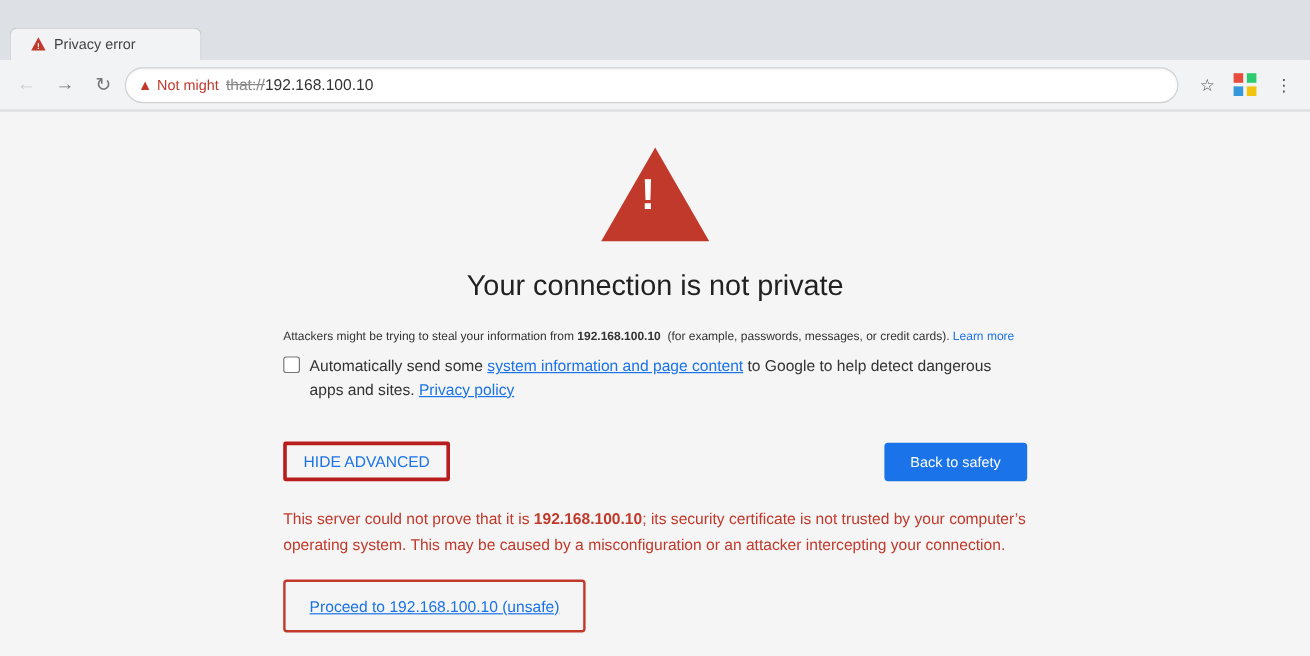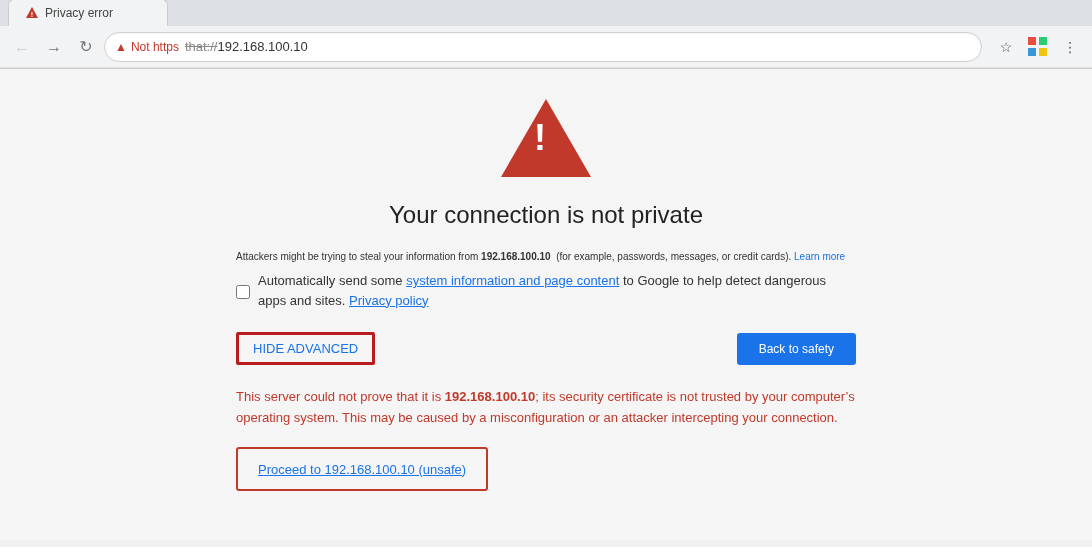--- a/index.html
+++ b/index.html
@@ -12,21 +12,21 @@
     }
 
     
     .browser-chrome {
       background: #f1f3f4;
       border-bottom: 1px solid #ccc;
     }
 
     .tab-bar {
       background: #dde1e6;
-      height: 26px;
+      height: 50px;
       display: flex;
       align-items: flex-end;
       padding: 0 8px;
     }
 
     .tab {
       background: #f1f3f4;
       border: 1px solid #ccc;
       border-bottom: none;
       border-radius: 6px 6px 0 0;
@@ -204,23 +204,23 @@
     }
 
     .error-code {
       font-size: 12px;
       color: #555;
       margin-bottom: 18px;
     }
 
     .checkbox-row {
       display: flex;
-      align-items: center;
+      align-items: flex-start;
       gap: 8px;
-      margin-bottom: 22px;
+      margin-bottom: 34px;
     }
 
     .checkbox-row input[type="checkbox"] {
       margin-top: 2px;
       flex-shrink: 0;
       width: 14px;
       height: 14px;
       cursor: pointer;
     }
 
@@ -307,21 +307,21 @@
   </div>
 
   <div class="nav-bar">
     <button class="nav-btn disabled" title="Back">←</button>
     <button class="nav-btn" title="Forward">→</button>
     <button class="nav-btn" title="Reload">↻</button>
 
     <div class="address-bar-container">
       <div class="not-secure-badge">
         <span class="not-secure-icon">▲</span>
-        <span>Not https</span>
+        <span>Not might</span>
       </div>
       <div class="address-url">
         <s>that://</s><span class="address-url-plain">192.168.100.10</span>
       </div>
     </div>
 
     <div class="nav-right">
       <button class="nav-icon-btn">☆</button>
       <button class="nav-icon-btn">
         <div class="windows-icon">

